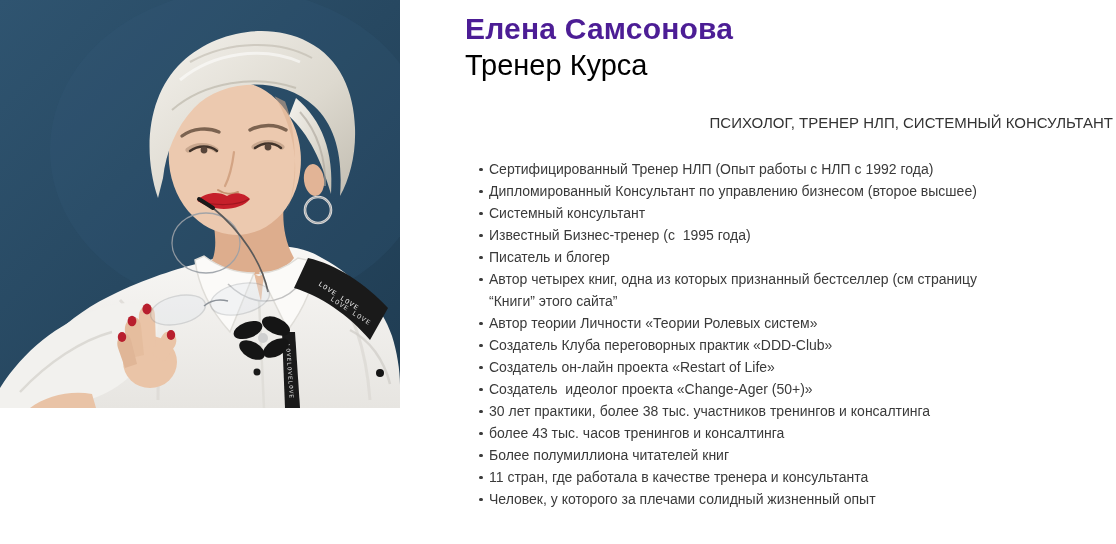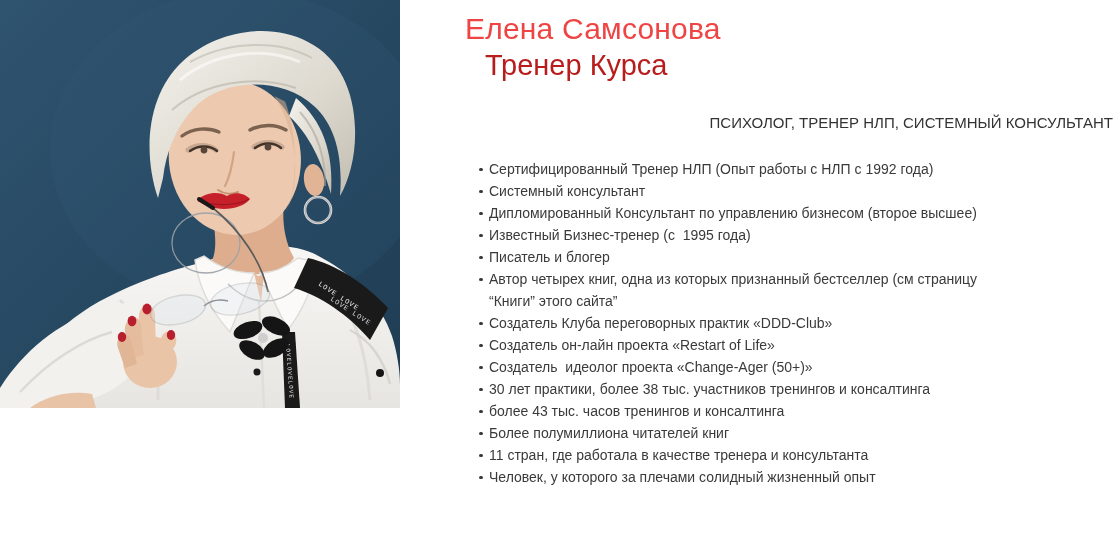--- a/index.html
+++ b/index.html
@@ -13,28 +13,27 @@
     position: absolute; left: 0; top: 0;
     width: 400px; height: 408px; overflow: hidden;
   }
   .photo-wrap svg { display: block; width: 400px; height: 408px; }
 
   
   .content { position: absolute; left: 465px; top: 10px; width: 648px; }
 
   .name {
     display: block;
-    font-size: 30px; font-weight: 400; line-height: 37px;
-    color: #ef4444; letter-spacing: 0.2px;
+    font-size: 30px; font-weight: 700; line-height: 37px;
+    color: #4c1d95; letter-spacing: 0.2px;
   }
   .role {
     display: block;
     font-size: 29px; font-weight: 400; line-height: 37px;
-    color: #b91c1c;
-    margin-left: 20px;
+    color: #000000;
   }
   .headline {
     margin-top: 30px;
     font-size: 15px; font-weight: 400; line-height: 18px;
     color: #333333;
     text-align: right;
   }
   ul.bullets {
     margin-top: 26px;
     list-style: none;
@@ -178,25 +177,26 @@
   </div>
 
   <div class="content">
     <h1>
       <span class="name">Елена Самсонова</span>
       <span class="role">Тренер Курса</span>
     </h1>
     <div class="headline">ПСИХОЛОГ, ТРЕНЕР НЛП, СИСТЕМНЫЙ КОНСУЛЬТАНТ</div>
     <ul class="bullets">
         <li>Сертифицированный Тренер НЛП (Опыт работы с НЛП с 1992 года)</li>
+        <li>Дипломированный Консультант по управлению бизнесом (второе высшее)</li>
         <li>Системный консультант</li>
-        <li>Дипломированный Консультант по управлению бизнесом (второе высшее)</li>
         <li>Известный Бизнес-тренер (с  1995 года)</li>
         <li>Писатель и блогер</li>
         <li>Автор четырех книг, одна из которых признанный бестселлер (см страницу “Книги” этого сайта”</li>
+        <li>Автор теории Личности «Теории Ролевых систем»</li>
         <li>Создатель Клуба переговорных практик «DDD-Club»</li>
         <li>Создатель он-лайн проекта «Restart of Life»</li>
         <li>Создатель  идеолог проекта «Change-Ager (50+)»</li>
         <li>30 лет практики, более 38 тыс. участников тренингов и консалтинга</li>
         <li>более 43 тыс. часов тренингов и консалтинга</li>
         <li>Более полумиллиона читателей книг</li>
         <li>11 стран, где работала в качестве тренера и консультанта</li>
         <li>Человек, у которого за плечами солидный жизненный опыт</li>
       </ul>
   </div>

